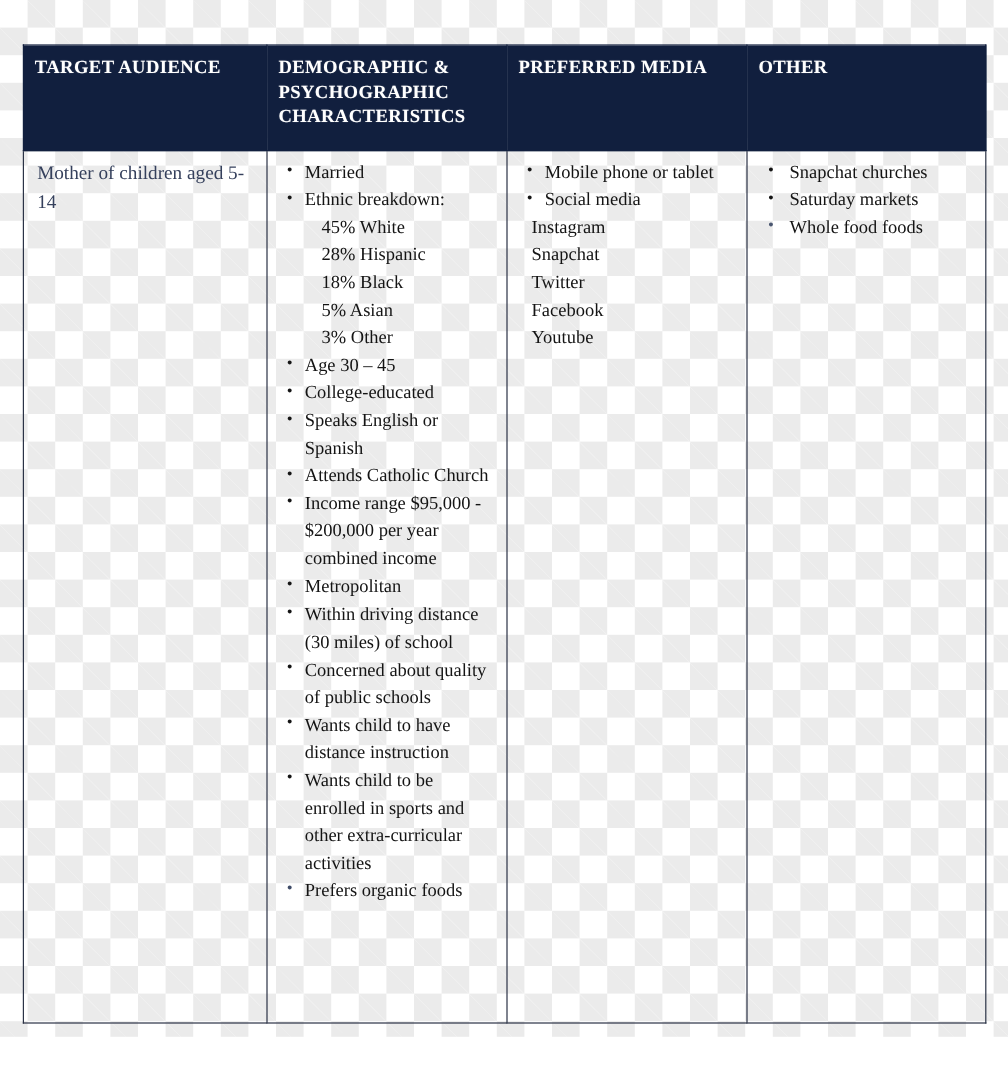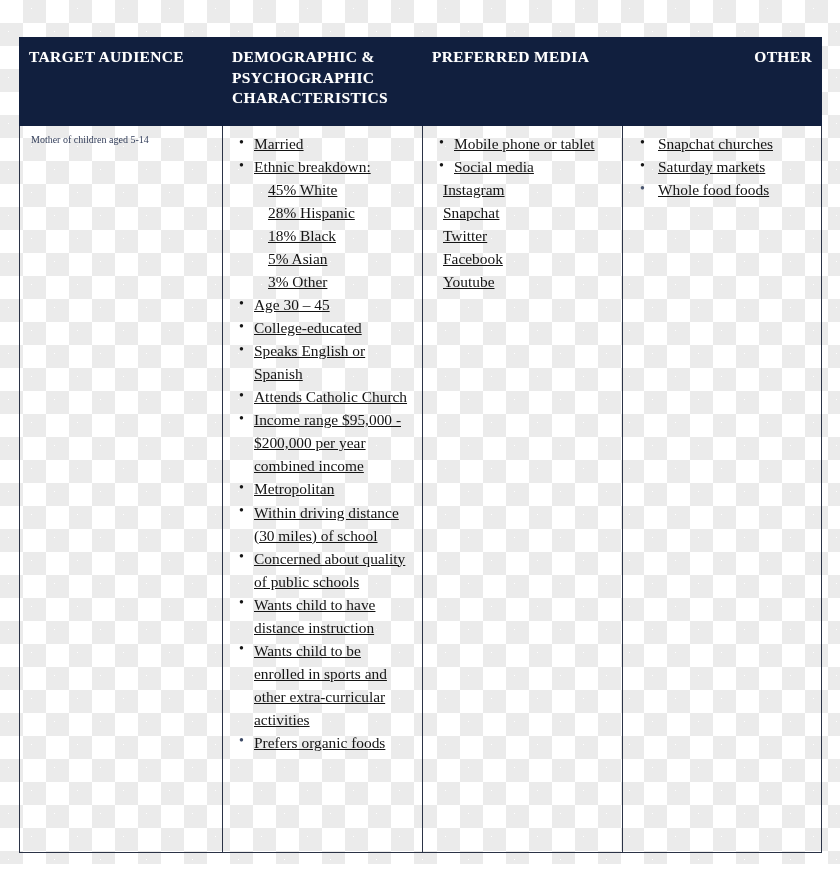--- a/index.html
+++ b/index.html
@@ -55,50 +55,49 @@
     font-weight: bold;
     letter-spacing: 0.35px;
     line-height: 1.33;
     vertical-align: top;
     padding: 9px 9px 0 9px;
     height: 78px;
     border: 1px solid #111f3e;
     text-shadow: 0 0 1px rgba(255,255,255,0.35);
   }
   thead th.left  { text-align: left; }
-  thead th.center{ text-align: right; }
+  thead th.center{ text-align: left; }
 
   tbody td {
     vertical-align: top;
     border: 1px solid #2b3346;
     padding: 6px 8px 8px 8px;
     background: transparent;
   }
 
   
   .plain-text {
     color: #35405c;
-    font-size: 10px;
+    font-size: 16px;
     line-height: 1.48;
     margin: 1px 0 0 3px;
   }
 
   ul.bullets {
     list-style: none;
     margin: 0;
     padding: 0;
   }
   ul.bullets > li {
     position: relative;
     color: #141414;
     font-size: 15.4px;
     line-height: 1.495;
     padding-left: 17px;
     margin: 0 0 0 6px;
-    text-decoration: underline;
   }
   ul.bullets > li.bulleted::before {
     content: "\2022";
     position: absolute;
     left: 2px;
     top: -0.5px;
     font-size: 14px;
     line-height: 1.56;
     color: #141414;
   }

